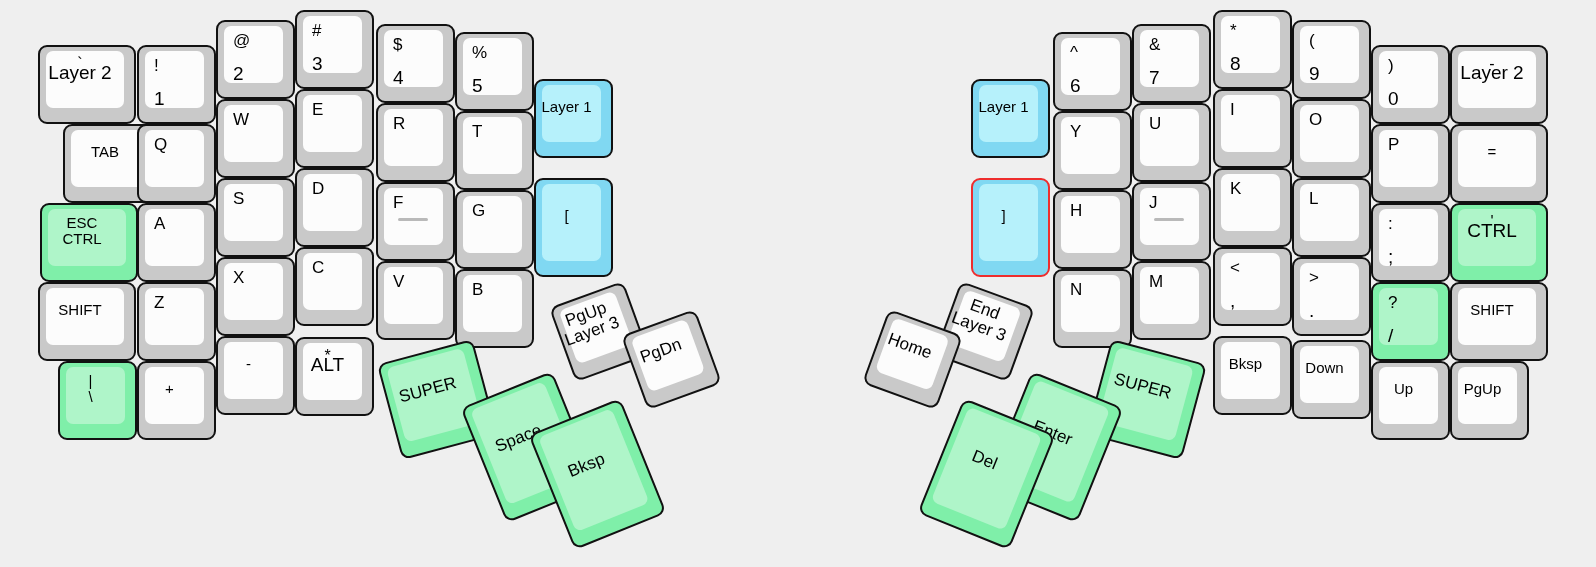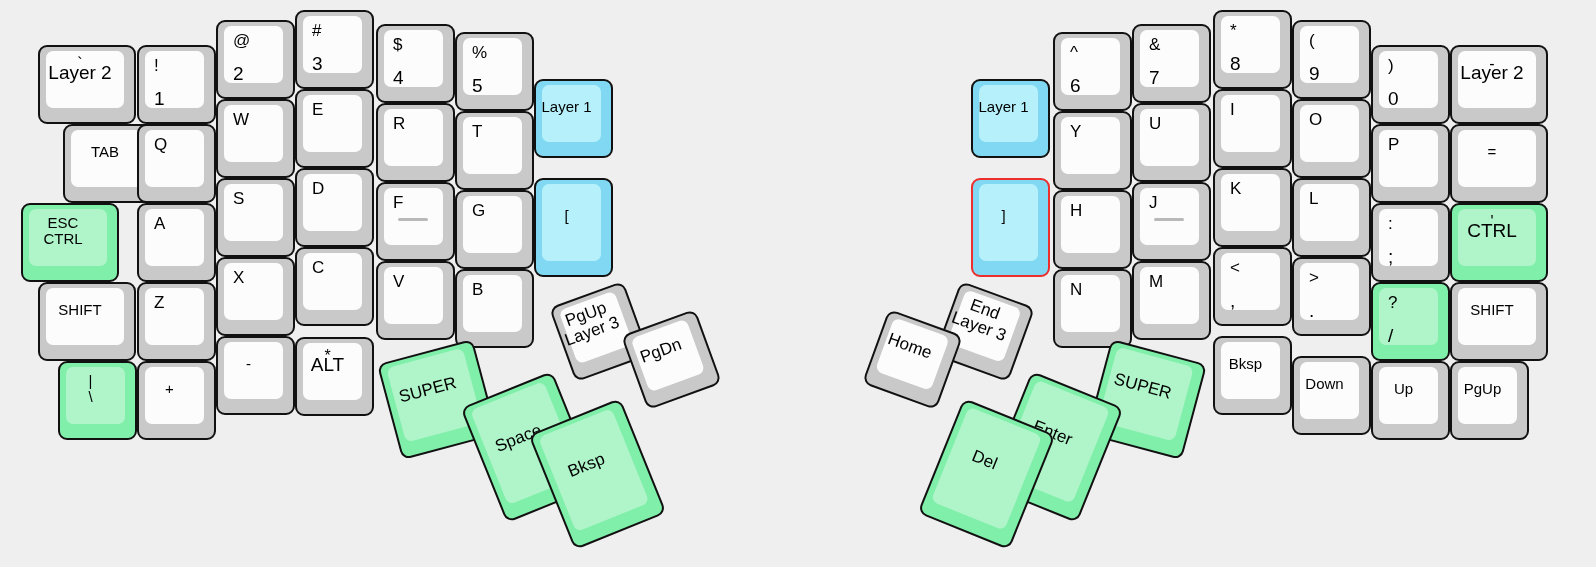--- a/index.html
+++ b/index.html
@@ -93,21 +93,21 @@
         <div class="cap">
           <span class="lg ct">`</span>
           <span class="lg cw">Layer 2</span>
         </div>
       </div>
       <div class="key" style="left:38px;top:124px;width:98px;height:79px;margin-left:25px;">
         <div class="cap">
           <span class="lg c">TAB</span>
         </div>
       </div>
-      <div class="key green" style="left:21px;top:203px;width:98px;height:79px;">
+      <div class="key green" style="left:40px;top:203px;width:98px;height:79px;">
         <div class="cap">
           <span class="lg c2"><span>ESC</span><span>CTRL</span></span>
         </div>
       </div>
       <div class="key" style="left:38px;top:282px;width:98px;height:79px;">
         <div class="cap">
           <span class="lg c">SHIFT</span>
         </div>
       </div>
       <div class="key green" style="left:58px;top:361px;width:79px;height:79px;">
@@ -369,21 +369,21 @@
         <div class="cap">
           <span class="lg tl">L</span>
         </div>
       </div>
       <div class="key" style="left:1292px;top:257px;width:79px;height:79px;">
         <div class="cap">
           <span class="lg tl">&gt;</span>
           <span class="lg bl">.</span>
         </div>
       </div>
-      <div class="key" style="left:1292px;top:356px;width:79px;height:79px;">
+      <div class="key" style="left:1292px;top:340px;width:79px;height:79px;">
         <div class="cap">
           <span class="lg c">Down</span>
         </div>
       </div>
       <div class="key" style="left:1371px;top:45px;width:79px;height:79px;">
         <div class="cap">
           <span class="lg tl">)</span>
           <span class="lg bl">0</span>
         </div>
       </div>

